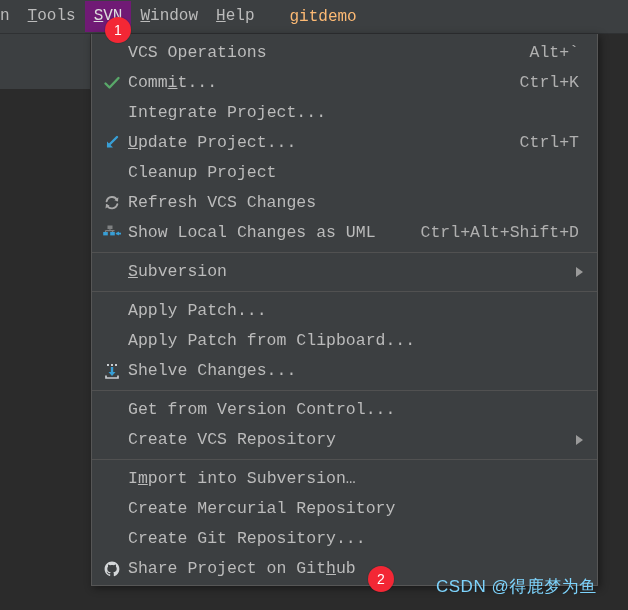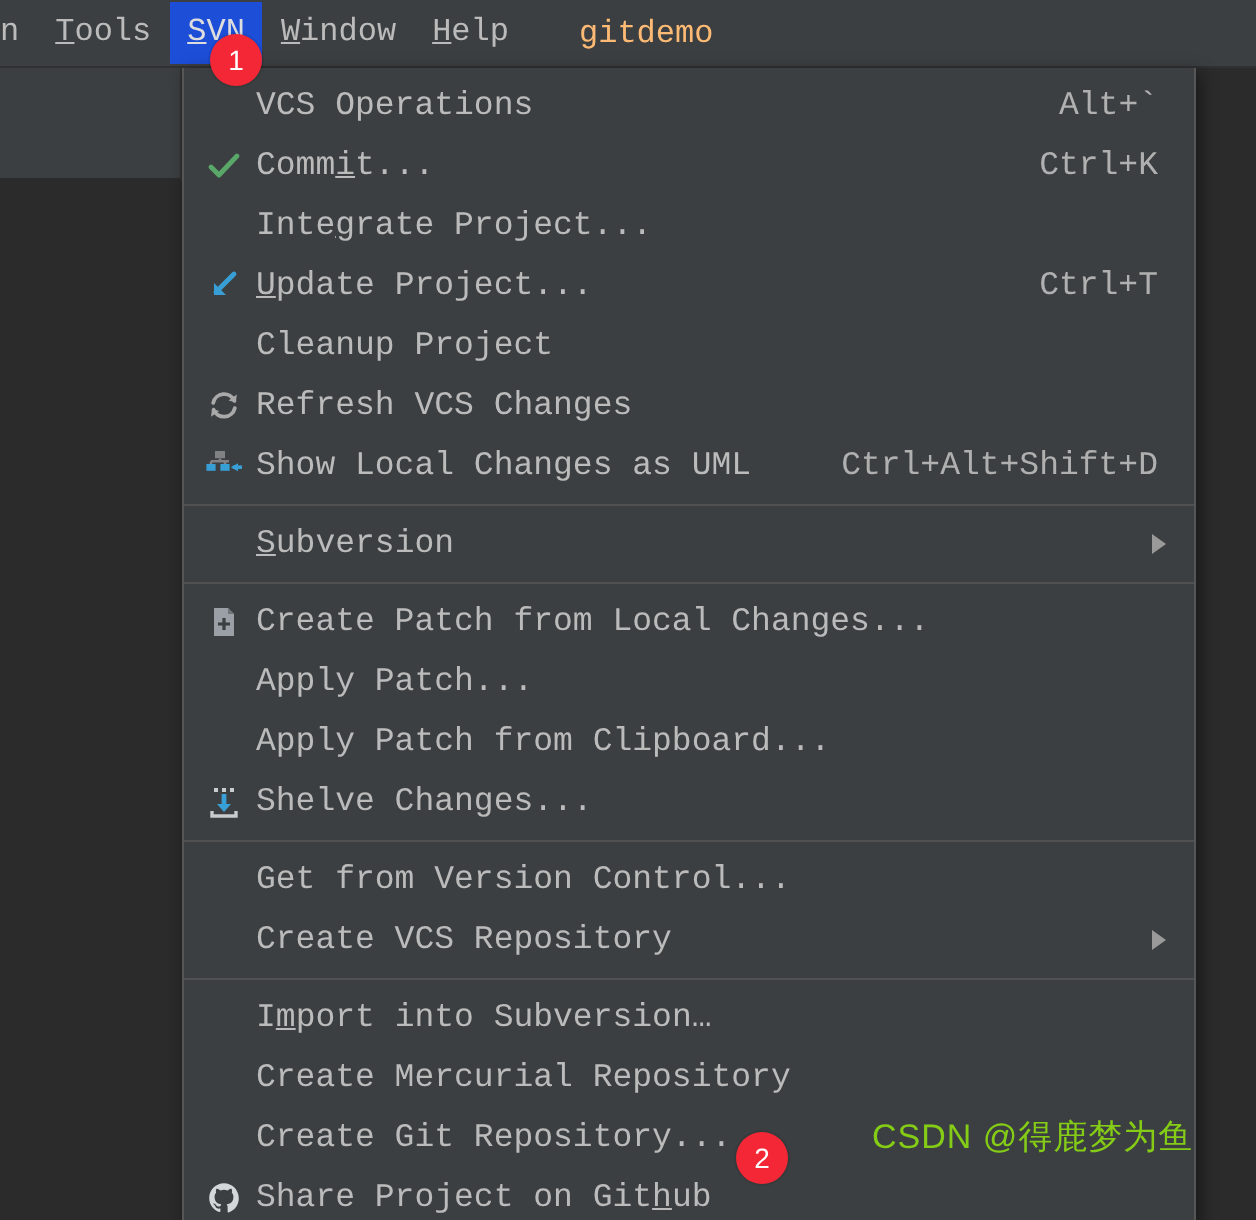--- a/index.html
+++ b/index.html
@@ -40,21 +40,21 @@
     color: #bbbbbb;
     padding: 6px 9px 7px 9px;
     line-height: 18px;
     white-space: nowrap;
     letter-spacing: 0px;
   }
   .menubar-item.clipped {
     padding-left: 0px;
   }
   .menubar-item.active {
-    background: #1d4ed8;
+    background: #701a75;
     color: #dddddd;
     text-align: right;
   }
   .menubar-item .mn { text-decoration: underline; }
   #project-name {
     font-size: 16px;
     color: #fdba74;
     margin-left: 26px;
     line-height: 18px;
     white-space: nowrap;
@@ -164,24 +164,24 @@
     z-index: 50;
     box-shadow: 0 0 0 1px rgba(0,0,0,0.08);
   }
   #badge-1 { left: 105px; top: 17px; }
   #badge-2 { left: 368px; top: 566px; }
 
   
   #watermark {
     position: absolute;
     left: 436px;
-    top: 557px;
+    top: 575px;
     font-family: "Liberation Sans", "DejaVu Sans", sans-serif;
     font-size: 17px;
-    color: #84cc16;
+    color: #7dd3fc;
     white-space: nowrap;
     z-index: 40;
     letter-spacing: 0.5px;
   }
 </style>
 </head>
 <body>
 
 <div id="ide-root">
 
@@ -284,31 +284,20 @@
         <span class="mi-label"><span class="mn">S</span>ubversion</span>
         <span class="mi-spacer"></span>
         <span class="mi-arrow"></span>
       </div>
     </div>
 
     <div class="menu-sep"></div>
 
     <div class="menu-group">
       <div class="menu-item">
-        <span class="mi-icon">
-          <svg width="18" height="18" viewBox="0 0 18 18">
-            <path d="M4 2 L11 2 L14 5 L14 16 L4 16 Z" fill="#9aa0a6"></path>
-            <path d="M11 2 L11 5 L14 5 Z" fill="#6e7478"></path>
-            <path d="M9 7 L9 13 M6 10 L12 10" stroke="#3c3f41" stroke-width="1.6"></path>
-          </svg>
-        </span>
-        <span class="mi-label">Create Patch from Local Changes...</span>
-        <span class="mi-spacer"></span>
-      </div>
-      <div class="menu-item">
         <span class="mi-icon"></span>
         <span class="mi-label">Apply Patch...</span>
         <span class="mi-spacer"></span>
       </div>
       <div class="menu-item">
         <span class="mi-icon"></span>
         <span class="mi-label">Apply Patch from Clipboard...</span>
         <span class="mi-spacer"></span>
       </div>
       <div class="menu-item">

